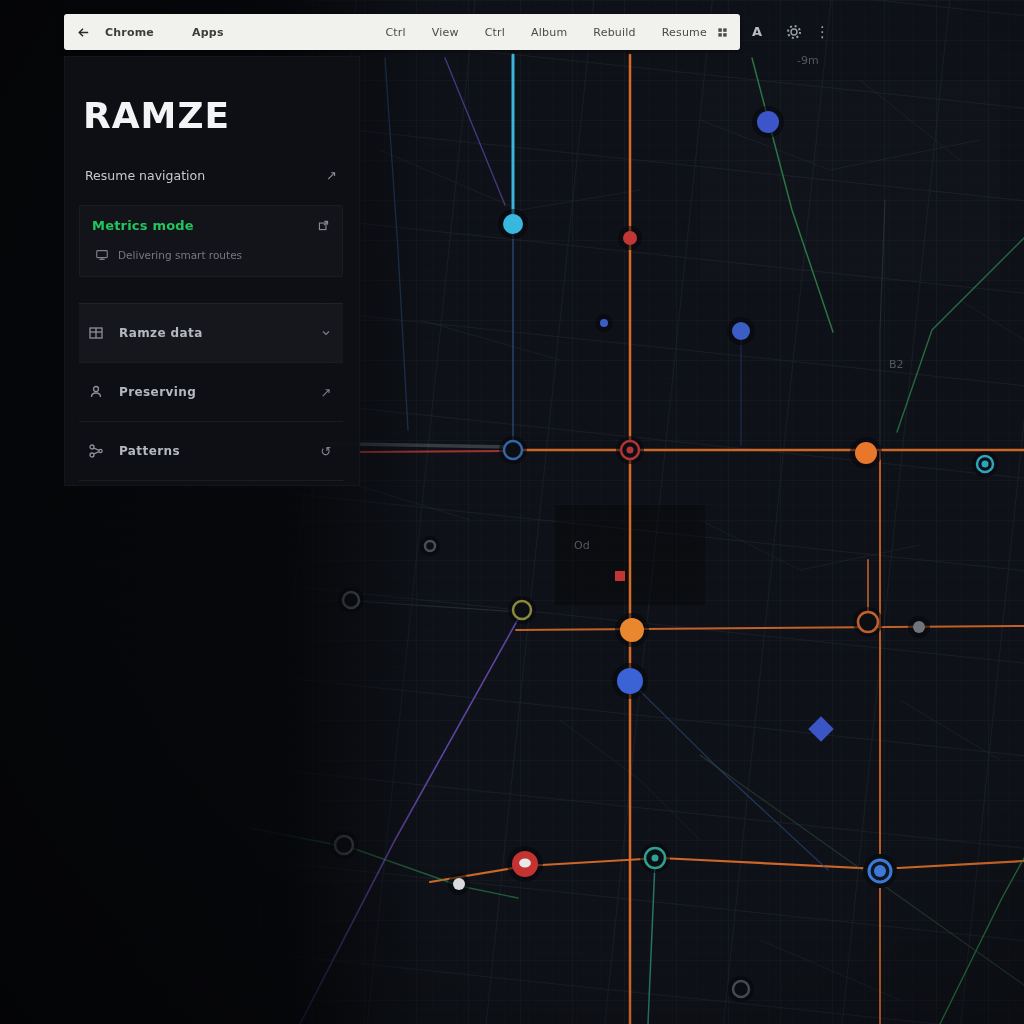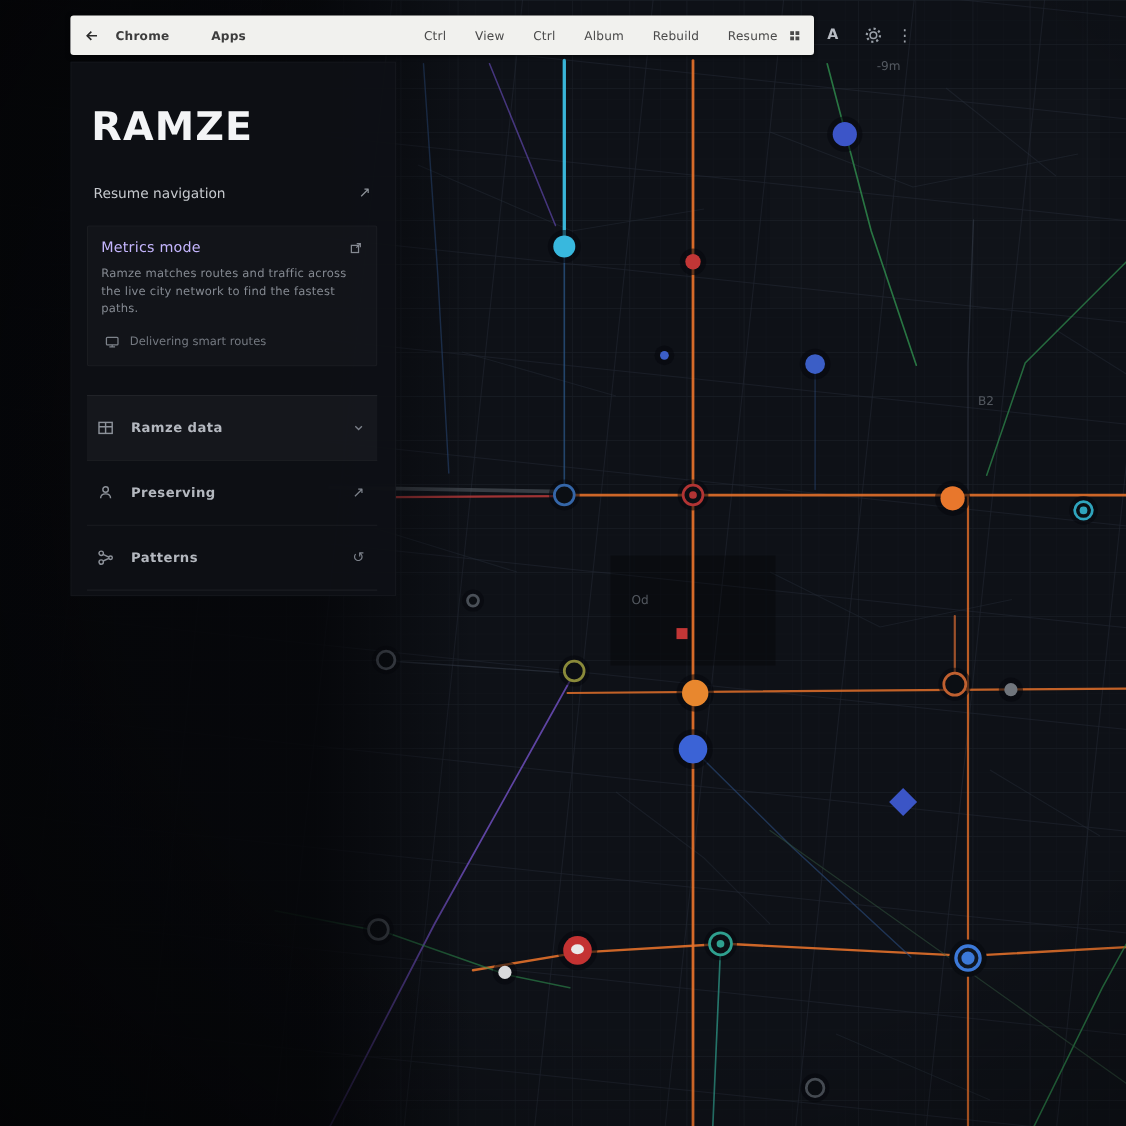--- a/index.html
+++ b/index.html
@@ -30,21 +30,21 @@
   .sidebar{position:absolute;left:64px;top:56px;width:296px;background:rgba(14,16,21,0.93);
     z-index:5;padding:26px 16px 4px 14px;box-sizing:border-box;border:1px solid rgba(255,255,255,0.03);}
   .logo{font-size:36px;font-weight:700;color:#f3f4f6;letter-spacing:1px;margin:12px 0 0 4px;}
   .resume-row{margin-top:32px;display:flex;align-items:center;justify-content:space-between;
     color:#c6c9ce;font-size:12.5px;padding:0 6px;cursor:pointer;}
   .resume-row .action{color:#8b9097;font-size:13px;}
 
   .metrics-block{margin-top:22px;background:rgba(255,255,255,0.022);border:1px solid rgba(255,255,255,0.035);
     padding:12px 12px 14px;border-radius:2px;}
   .metrics-title-row{display:flex;align-items:center;justify-content:space-between;
-    color:#c4b5fd;font-size:13px;font-weight:400;letter-spacing:.2px;gap:32px;}
+    color:#22c55e;font-size:13px;font-weight:700;letter-spacing:.2px;gap:32px;}
   .metrics-title-row .icon-btn{color:#858a92;cursor:pointer;display:flex;}
   .metrics-desc{margin-top:9px;font-size:10.5px;color:#858a92;line-height:1.5;letter-spacing:.2px;max-width:252px;}
   .metrics-note{margin-top:15px;display:flex;gap:9px;align-items:center;color:#747981;font-size:10.5px;padding-left:3px;}
   .metrics-note .icon{color:#7e838b;display:flex;}
 
   .menu{margin-top:26px;}
   .menu-row{height:58px;display:flex;align-items:center;gap:13px;padding:0 8px 0 9px;
     border-top:1px solid rgba(255,255,255,0.055);cursor:pointer;}
   .menu-row:last-child{border-bottom:1px solid rgba(255,255,255,0.055);}
   .menu-row.active{background:rgba(255,255,255,0.035);}
@@ -290,21 +290,20 @@
       <div class="metrics-title-row">
         <span>Metrics mode</span>
         <span class="icon-btn">
           <svg class="ic" width="13" height="13" viewBox="0 0 16 16" fill="none" stroke="currentColor" stroke-width="1.4">
             <rect x="3" y="5" width="8" height="8"></rect>
               <path d="M9 3 H13 V7"></path>
               <path d="M13 3 L8.5 7.5"></path>
           </svg>
         </span>
       </div>
-      <div class="metrics-desc">Ramze matches routes and traffic across the live city network to find the fastest paths.</div>
       <div class="metrics-note">
         <span class="icon">
           <svg class="ic" width="14" height="14" viewBox="0 0 16 16" fill="none" stroke="currentColor" stroke-width="1.3">
             <rect x="2" y="3" width="12" height="8" rx="1"></rect>
               <path d="M8 11 V13"></path>
               <path d="M5 13 H11"></path>
           </svg>
         </span>
         <span>Delivering smart routes</span>
       </div>

